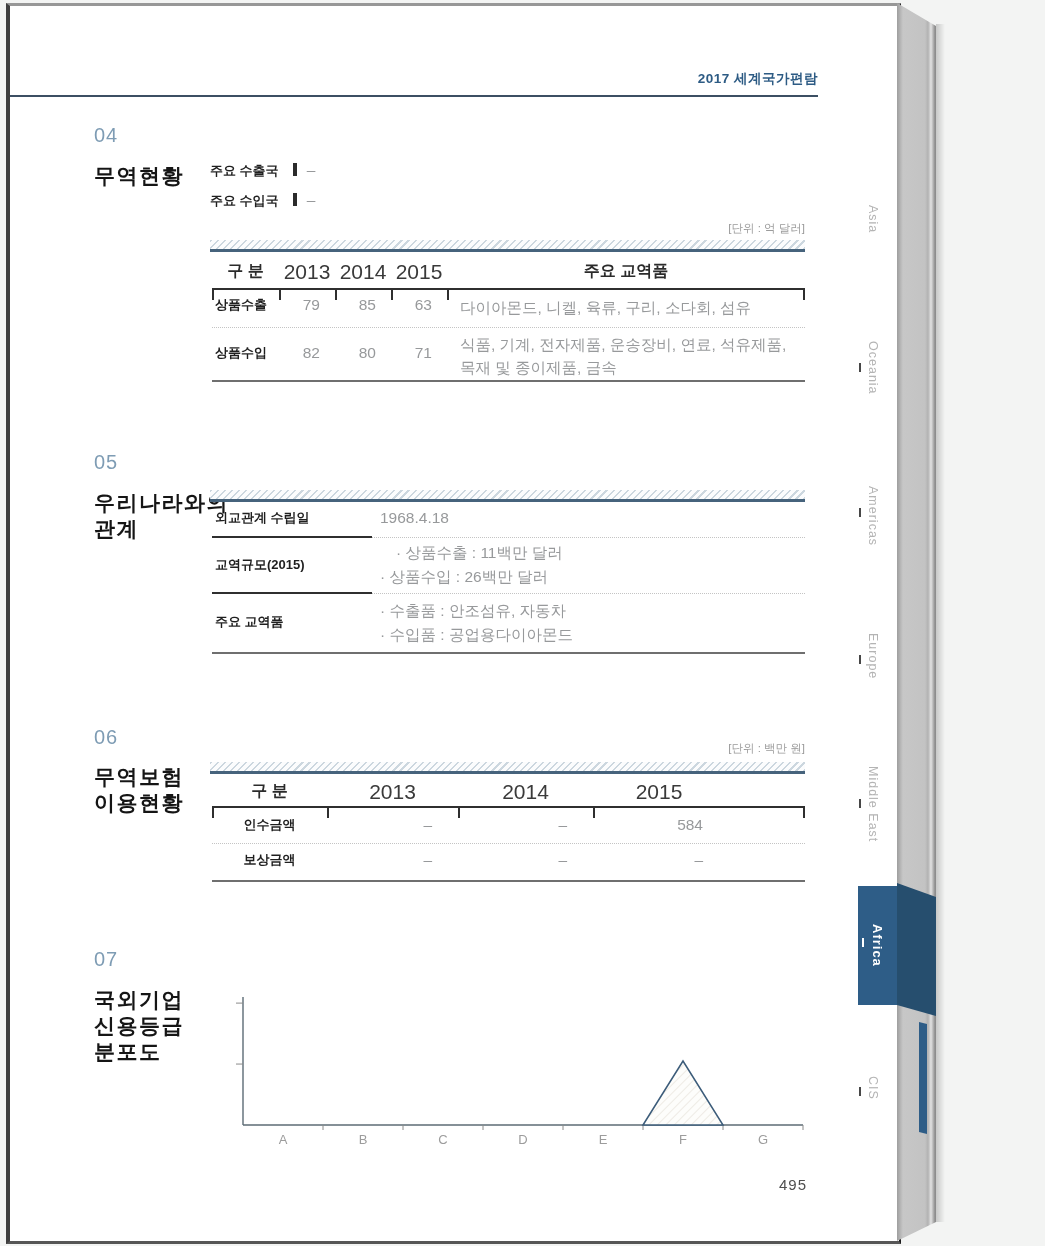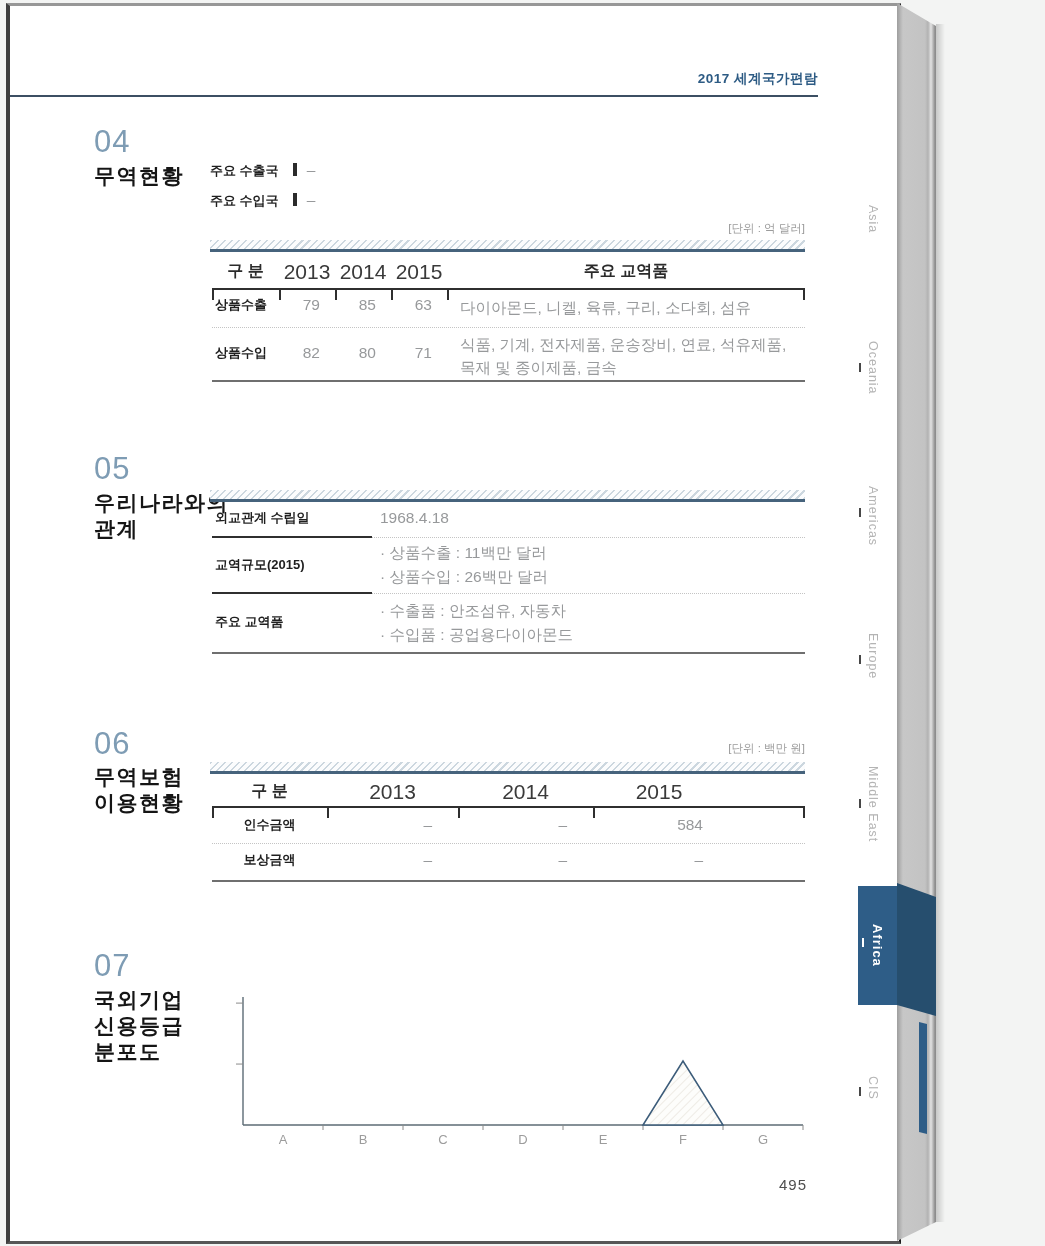--- a/index.html
+++ b/index.html
@@ -25,21 +25,21 @@
   .side-label{writing-mode:vertical-rl;text-orientation:mixed;font-size:12.5px;
         color:#b4b4b4;letter-spacing:1px;}
   .side-tick{width:2px;height:9px;background:#474747;}
   .tab-label{writing-mode:vertical-rl;text-orientation:mixed;font-size:13px;
         color:#ffffff;font-weight:bold;letter-spacing:1px;}
   .tab-tick{position:absolute;left:4px;top:52px;width:2px;height:9px;background:#ffffff;}
   
   .hdr-title{font-size:13.5px;font-weight:bold;color:#2d5b84;letter-spacing:.5px;}
   .hdr-rule{border-top:2px solid #3c4f63;}
   
-  .sec-num{font-size:31px;color:#7e9cb4;letter-spacing:1px;}
+  .sec-num{font-size:20px;color:#7e9cb4;letter-spacing:1px;}
   .sec-title{font-size:21px;font-weight:bold;color:#151515;letter-spacing:1.5px;}
   .band{height:9px;background:repeating-linear-gradient(135deg,#ccd7df 0 1.5px,#fbfcfd 1.5px 5px);
         border-bottom:3px solid #46637c;}
   .unit{font-size:11.5px;color:#9b9b9b;text-align:right;}
   .kv-label{font-size:13px;font-weight:bold;color:#1f1f1f;}
   .val{font-size:15.5px;color:#97999b;}
   .vbar{display:inline-block;width:4px;height:13px;background:#2b2b2b;margin:0 10px -1px 14px;}
   .th{font-size:16px;font-weight:bold;color:#2b2b2b;text-align:center;}
   .thy{font-size:21px;font-weight:normal;color:#3a3a3a;text-align:center;}
   .hline-dark{border-top:2px solid #2f2f2f;}
@@ -106,21 +106,21 @@
 <div class="abs sec-title" style="left:94px;top:515px;">관계</div>
 
 <div class="abs band" style="left:210px;top:490px;width:595px;"></div>
 
 <div class="abs kv-label" style="left:215px;top:509px;">외교관계 수립일</div>
 <div class="abs val" style="left:380px;top:509px;">1968.4.18</div>
 <div class="abs hline-dark" style="left:212px;top:536px;width:160px;"></div>
 <div class="abs dotted" style="left:372px;top:537px;width:433px;"></div>
 
 <div class="abs kv-label" style="left:215px;top:556px;">교역규모(2015)</div>
-<div class="abs val" style="left:380px;top:543px;">· 상품수출 : 11백만 달러</div>
+<div class="abs val" style="left:396px;top:543px;">· 상품수출 : 11백만 달러</div>
 <div class="abs val" style="left:380px;top:567px;">· 상품수입 : 26백만 달러</div>
 <div class="abs hline-dark" style="left:212px;top:592px;width:160px;"></div>
 <div class="abs dotted" style="left:372px;top:593px;width:433px;"></div>
 
 <div class="abs kv-label" style="left:215px;top:613px;">주요 교역품</div>
 <div class="abs val" style="left:380px;top:601px;">· 수출품 : 안조섬유, 자동차</div>
 <div class="abs val" style="left:380px;top:625px;">· 수입품 : 공업용다이아몬드</div>
 <div class="abs hline-mid" style="left:212px;top:652px;width:593px;"></div>
 
 <div class="abs sec-num" style="left:94px;top:726px;">06</div>

